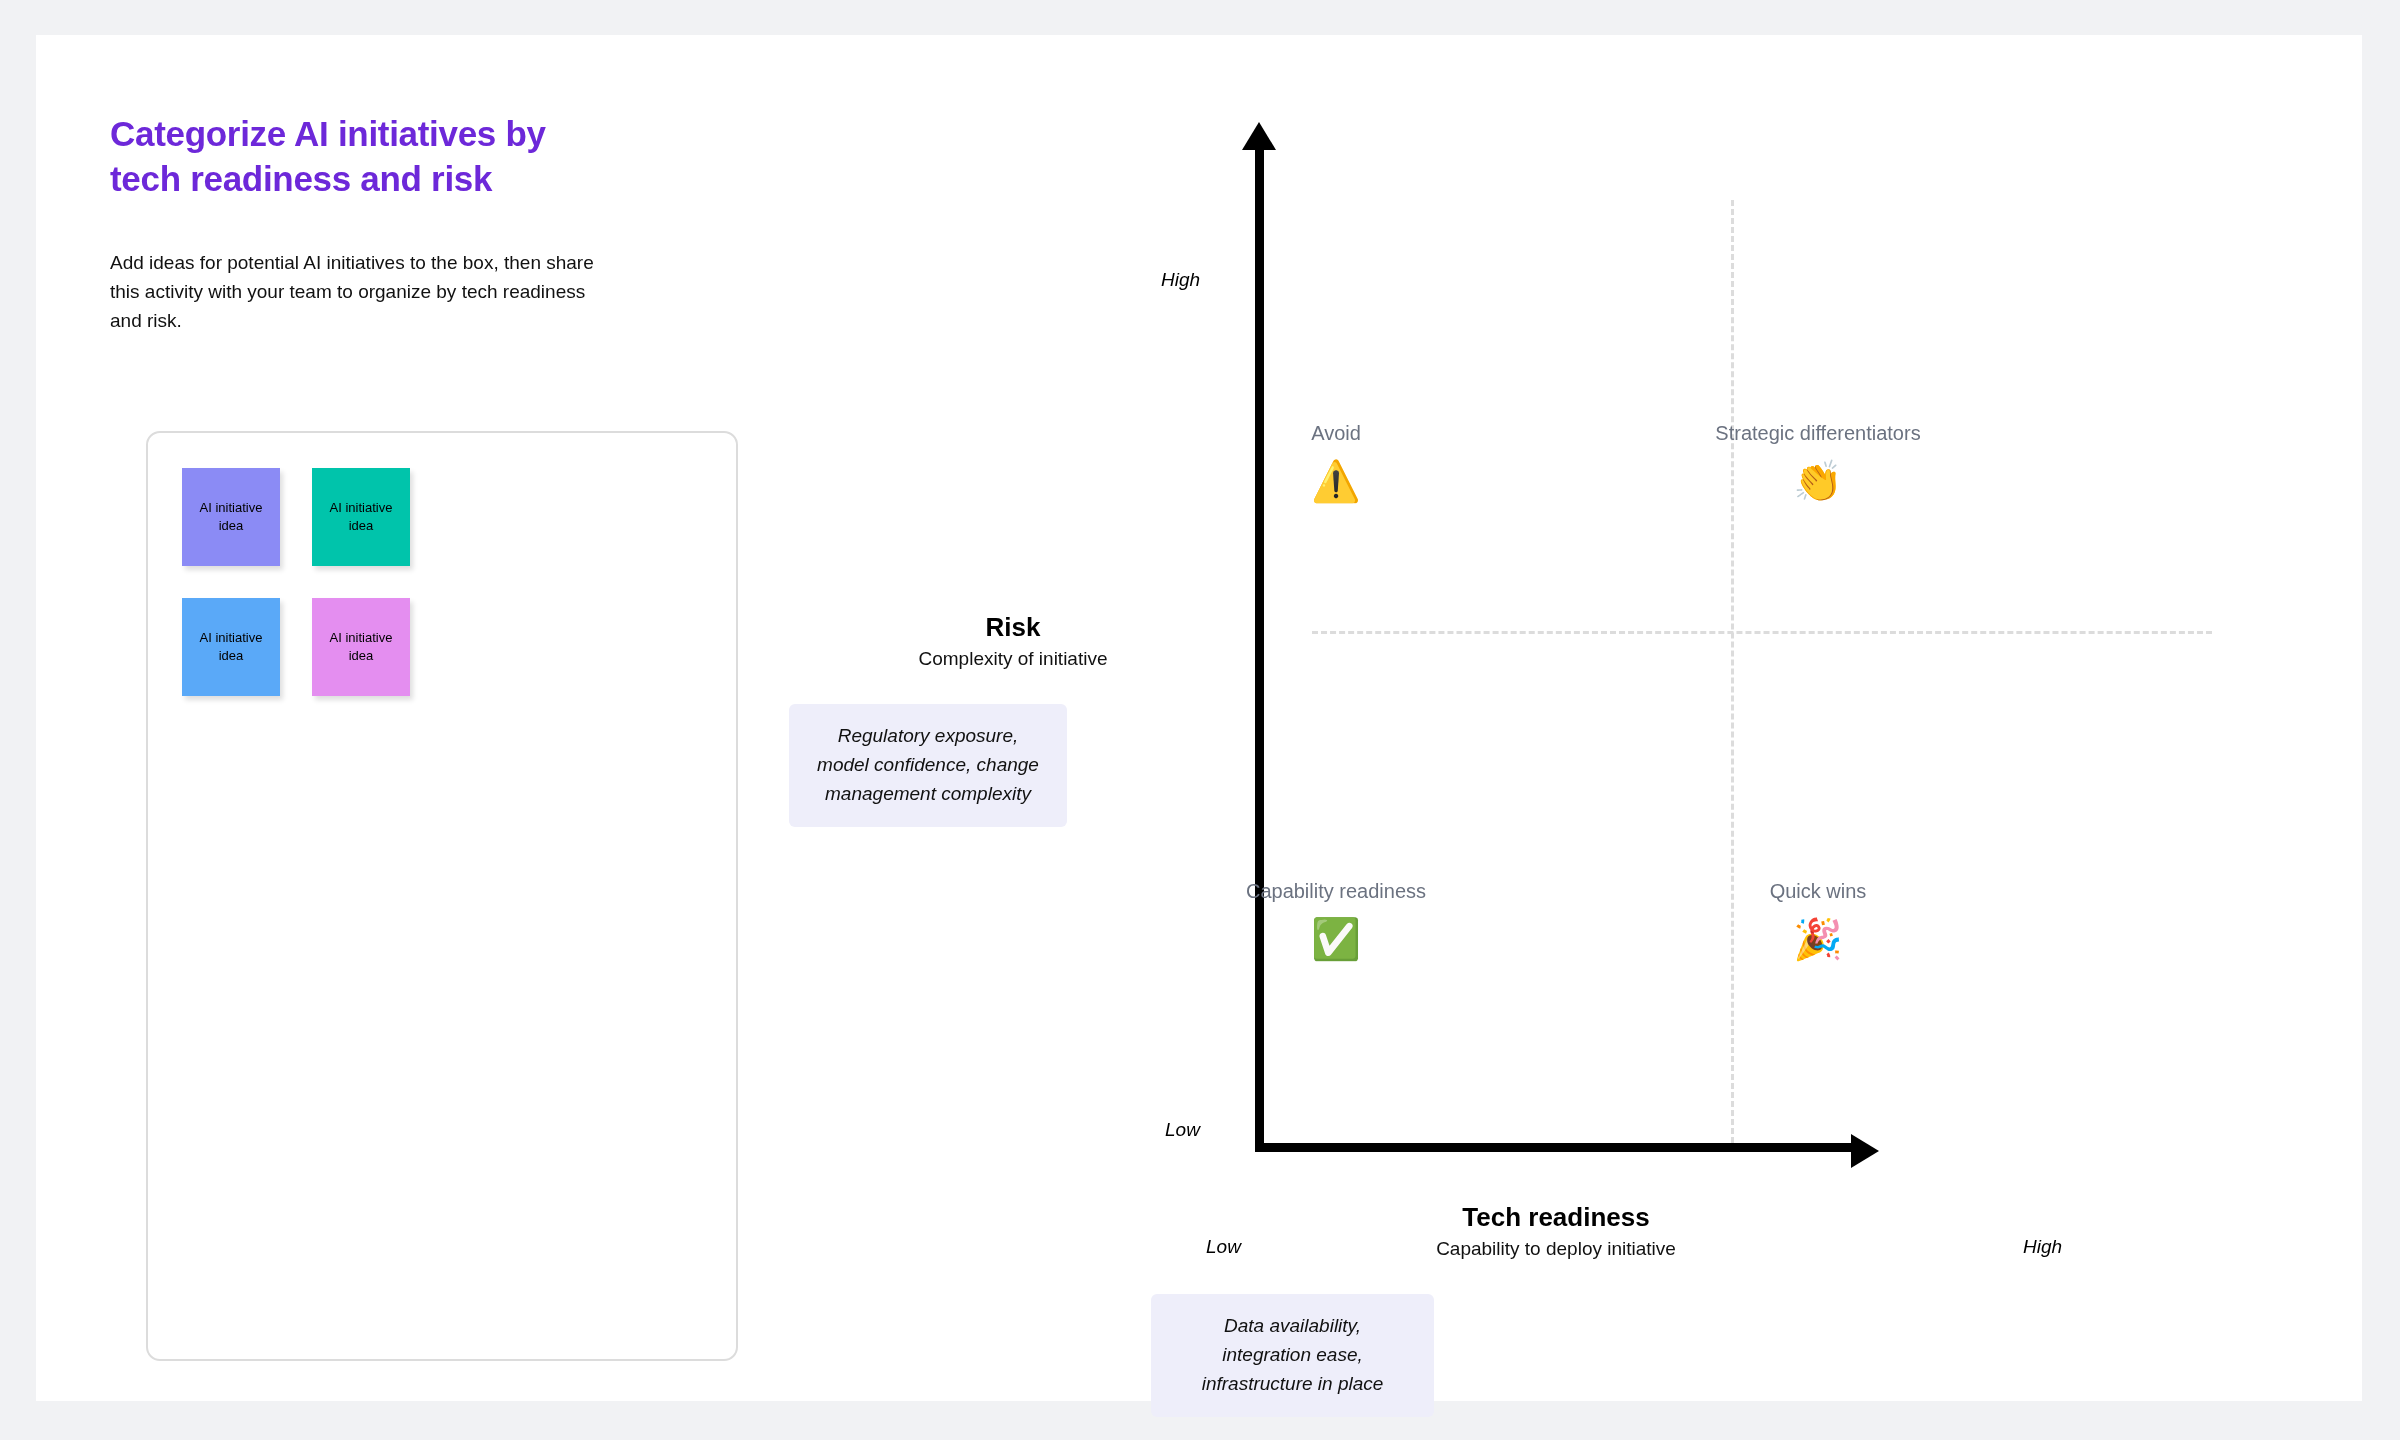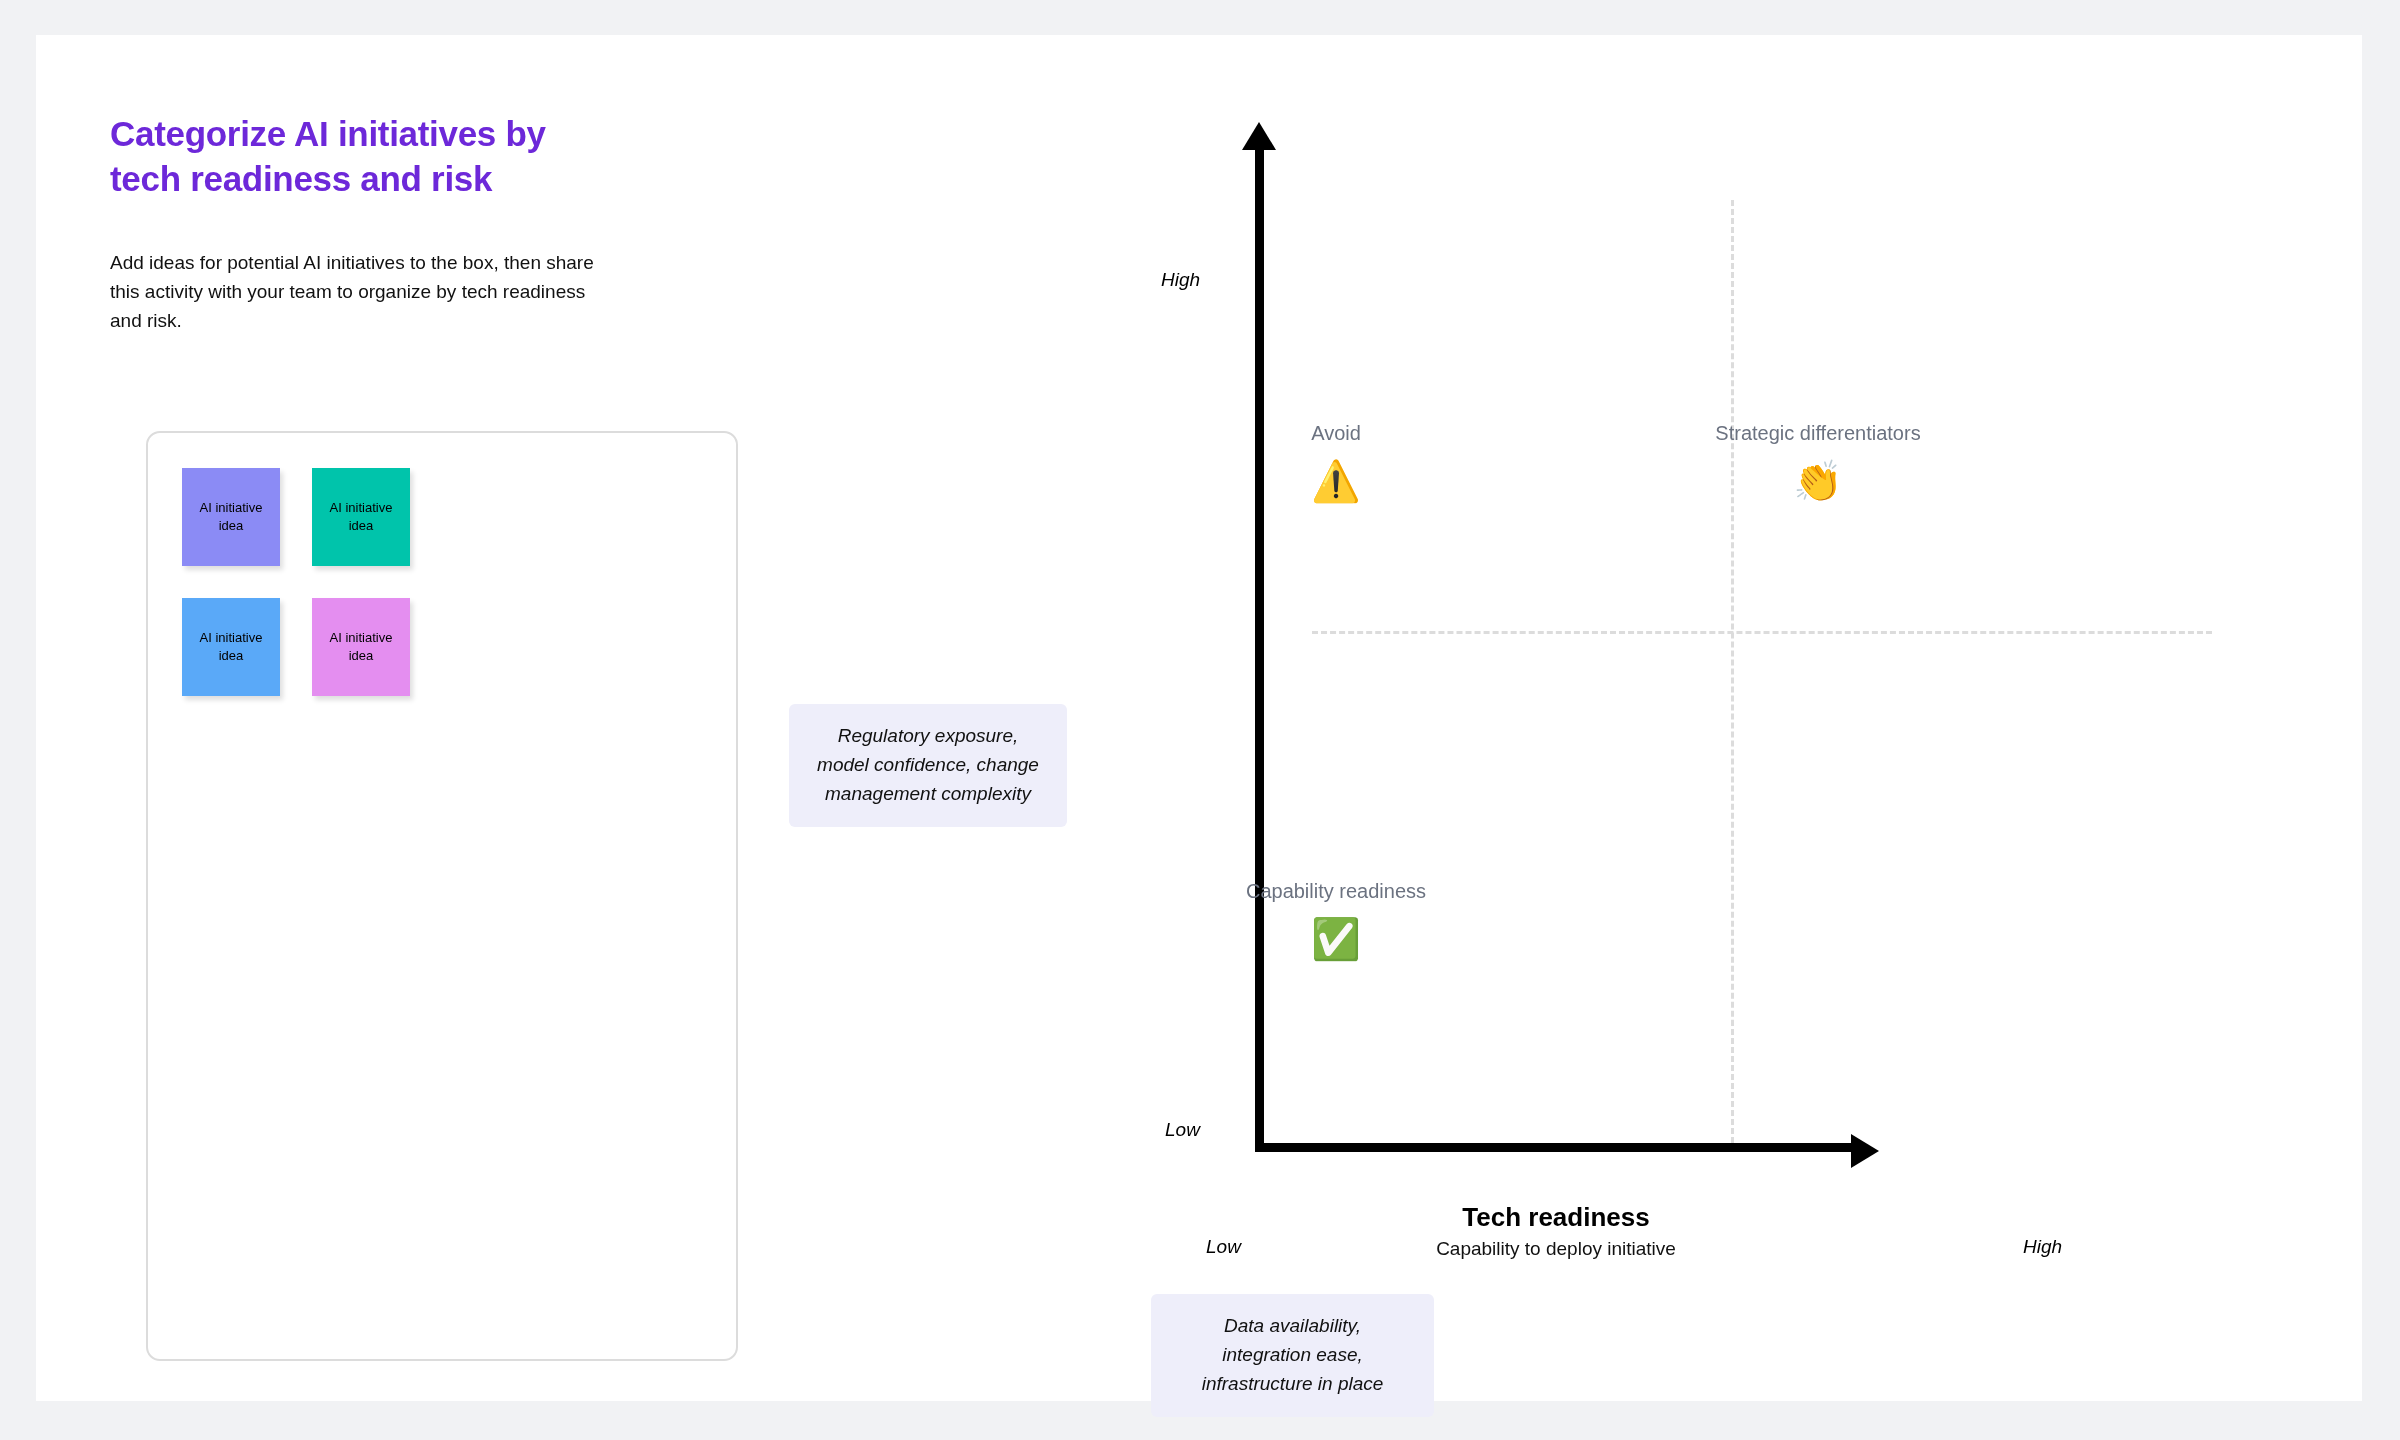--- a/index.html
+++ b/index.html
@@ -308,21 +308,29 @@
     <div class="quadrant" id="quadrant-strategic">
       <div class="quadrant-label">Strategic differentiators</div>
       <div class="quadrant-emoji">👏</div>
     </div>
 
     <div class="quadrant" id="quadrant-capability">
       <div class="quadrant-label">Capability readiness</div>
       <div class="quadrant-emoji">✅</div>
     </div>
 
-
+    <div class="quadrant" id="quadrant-quickwins">
+      <div class="quadrant-label">Quick wins</div>
+      <div class="quadrant-emoji">🎉</div>
+    </div>
+
+    <div id="risk-axis-block">
+      <div class="axis-title">Risk</div>
+      <div class="axis-subtitle">Complexity of initiative</div>
+    </div>
 
     <div class="callout" id="risk-callout">Regulatory exposure,
 model confidence, change
 management complexity</div>
 
     <div id="tech-axis-block">
       <div class="axis-title">Tech readiness</div>
       <div class="axis-subtitle">Capability to deploy initiative</div>
     </div>
 

